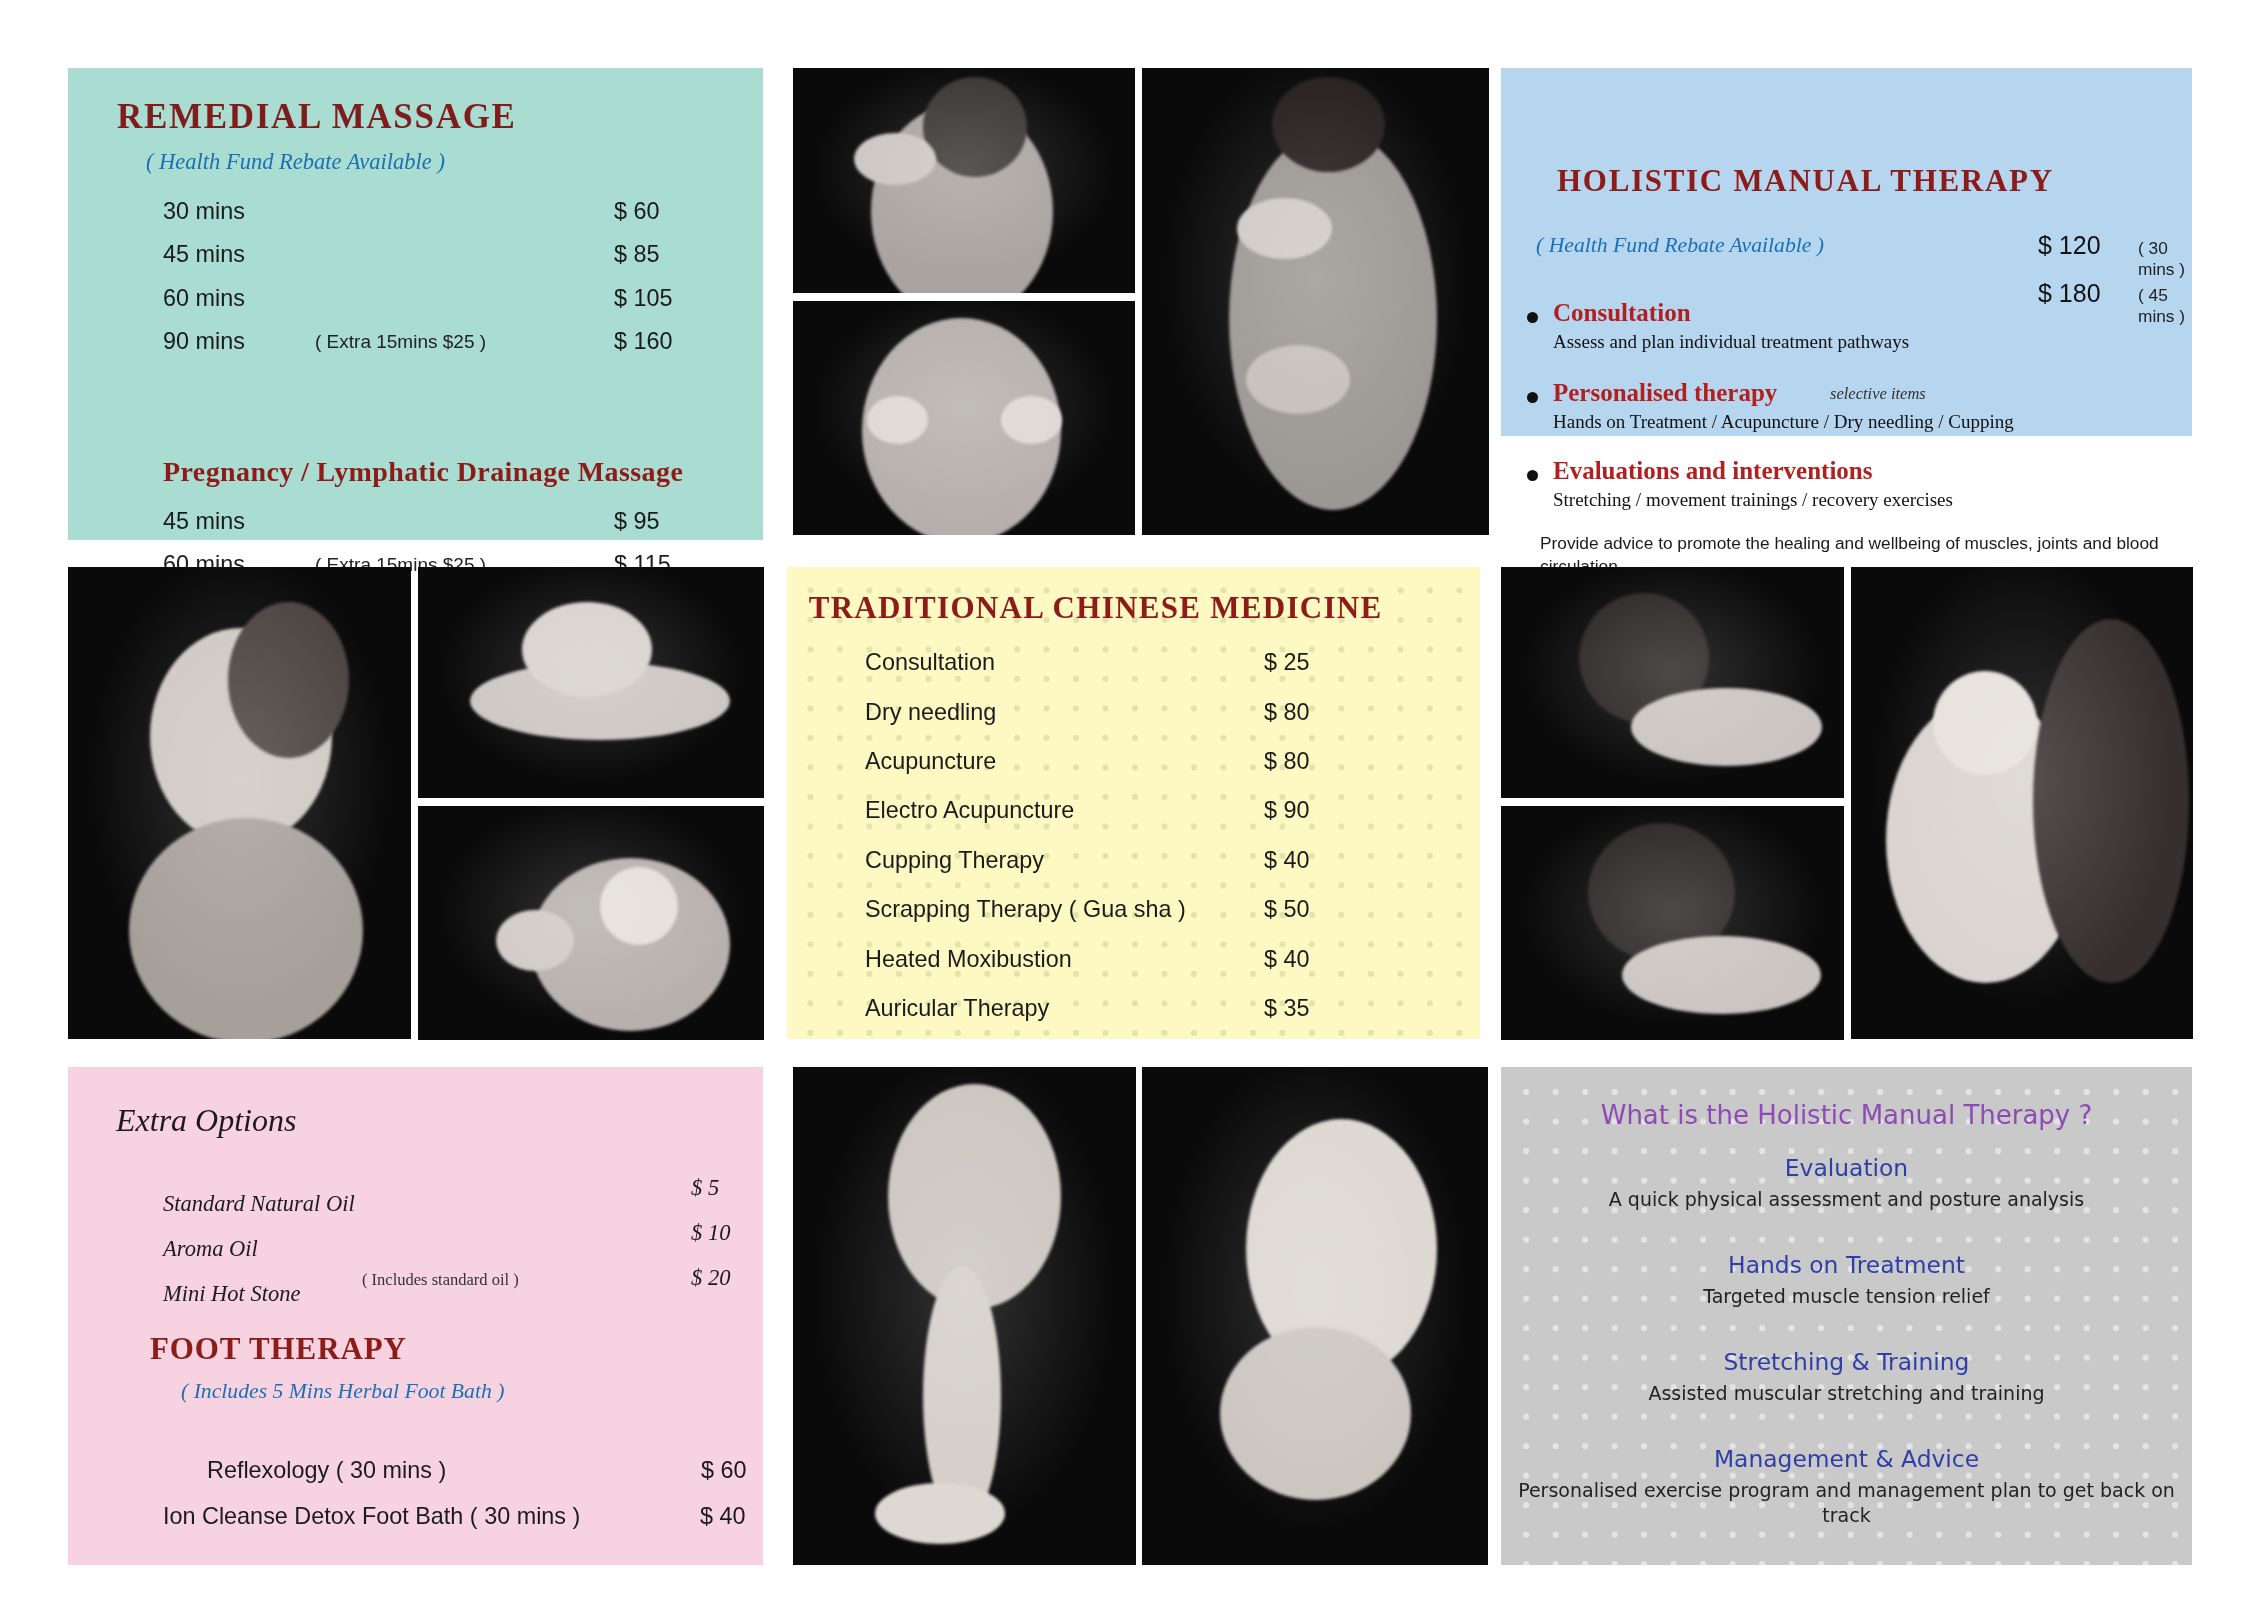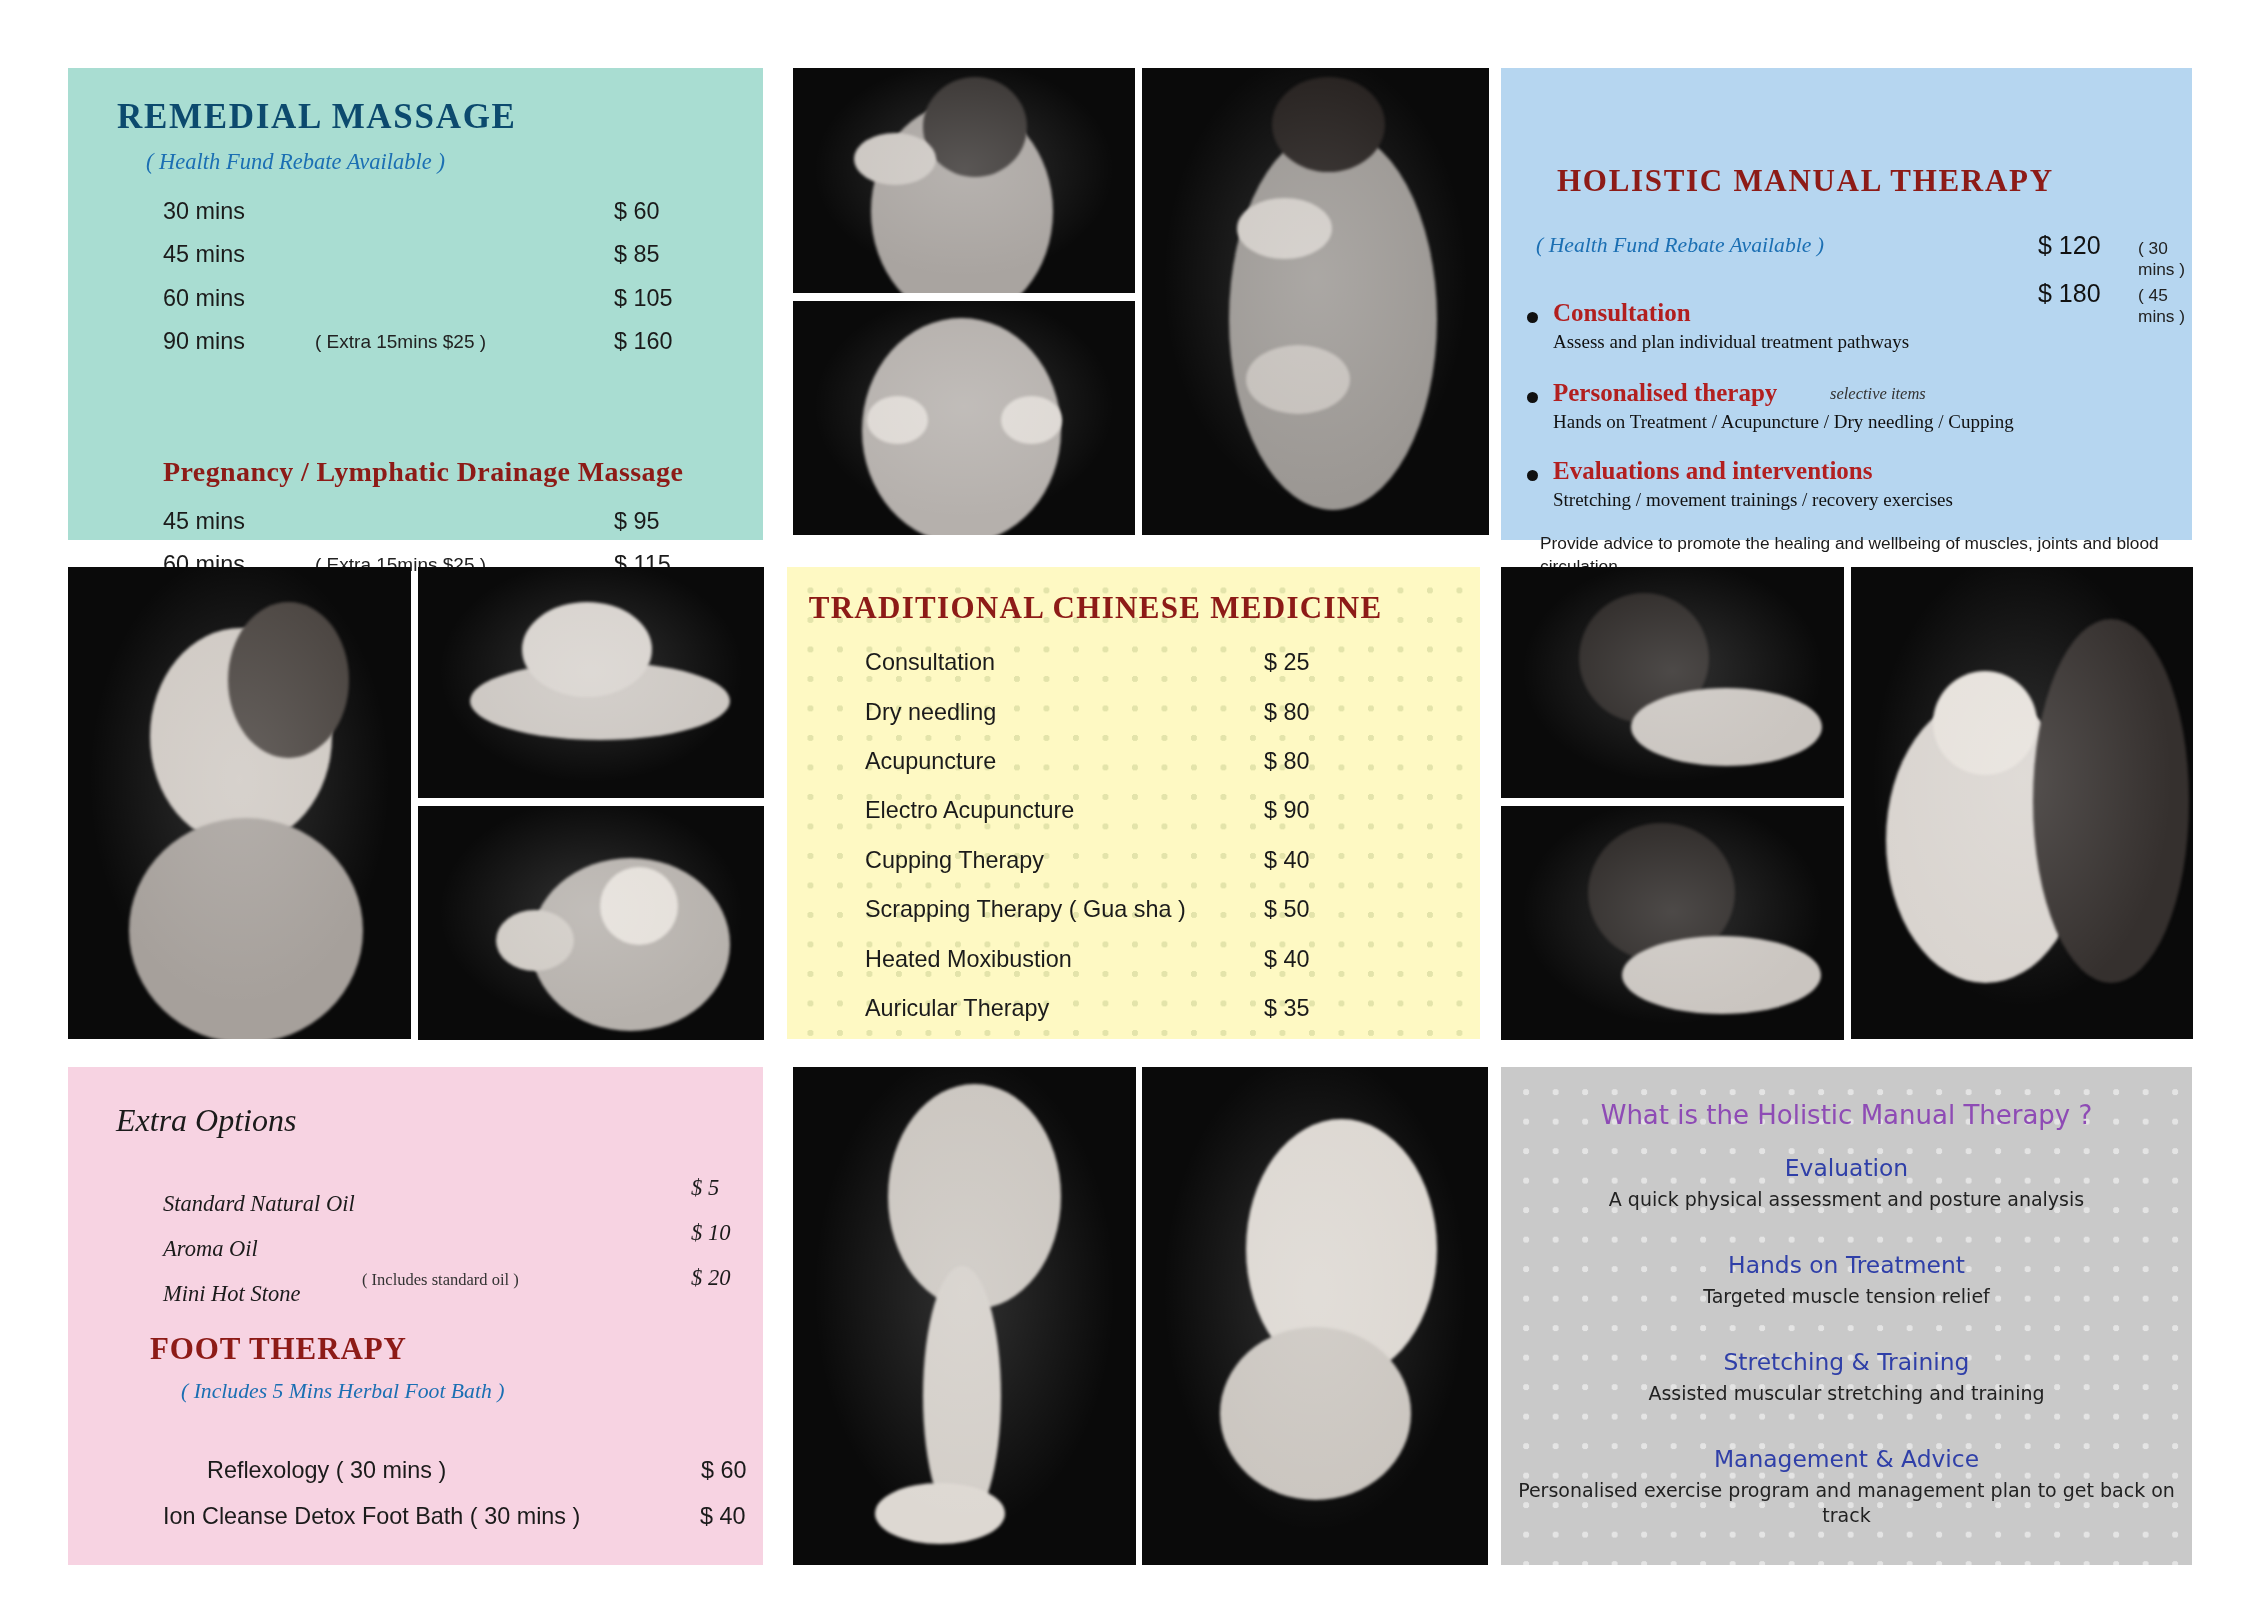--- a/index.html
+++ b/index.html
@@ -11,30 +11,30 @@
   .dots{background-image:radial-gradient(rgba(255,255,255,.55) 2.8px, transparent 2.9px);background-size:29.5px 29.5px;background-position:5.2px 5.2px;}
 
   
   .photo{position:absolute;background:#0a0a0a;overflow:hidden;}
   .photo .ph{position:absolute;inset:0;}
   .ph-fig{position:absolute;background:#b9b5b1;border-radius:50%;filter:blur(1.7px);}
   .vig{position:absolute;inset:0;background:radial-gradient(ellipse at 50% 45%, rgba(255,255,255,.16), rgba(0,0,0,0) 62%);}
 
   
   #remedial{left:68px;top:68px;width:695px;height:472px;background:#a9ddd2;}
-  #remedial .title{position:absolute;left:49px;top:29px;font-family:"Liberation Serif",serif;font-weight:bold;font-size:35px;letter-spacing:1.7px;color:#0c4a6e;}
+  #remedial .title{position:absolute;left:49px;top:29px;font-family:"Liberation Serif",serif;font-weight:bold;font-size:35px;letter-spacing:1.7px;color:#7f1d1d;}
   #remedial .sub{position:absolute;left:78px;top:81px;font-family:"Liberation Serif",serif;font-style:italic;font-size:22.5px;color:#1b6fb3;}
   .row{position:absolute;font-family:"Liberation Sans",sans-serif;font-size:23.4px;color:#1b1b1b;}
   .row .lbl{position:absolute;left:0;top:0;white-space:nowrap;}
   .row .note{position:absolute;left:152px;top:2.6px;font-size:19px;color:#222;white-space:nowrap;text-align:center;}
   .row .price{position:absolute;left:451px;top:0;white-space:nowrap;}
   #remedial .pg{position:absolute;left:95px;top:388px;font-family:"Liberation Serif",serif;font-weight:bold;font-size:28px;color:#8d1b17;letter-spacing:0.4px;white-space:nowrap;}
 
   
-  #holistic{left:1501px;top:68px;width:691px;height:472px;background:#b6d6f0;}
+  #holistic{left:1501px;top:68px;width:691px;height:368px;background:#b6d6f0;}
   #holistic .title{position:absolute;left:56px;top:95px;font-family:"Liberation Serif",serif;font-weight:bold;font-size:31px;letter-spacing:1.7px;color:#8d1b17;}
   #holistic .sub{position:absolute;left:35px;top:165px;font-family:"Liberation Serif",serif;font-style:italic;font-size:21.7px;color:#1b6fb3;}
   #holistic .p1{position:absolute;left:537px;top:163px;font-size:25px;color:#111;}
   #holistic .p1m{position:absolute;left:637px;top:170px;font-size:17.3px;color:#222;}
   #holistic .p2{position:absolute;left:537px;top:211px;font-size:25px;color:#111;}
   #holistic .p2m{position:absolute;left:637px;top:217px;font-size:17.3px;color:#222;}
   .bullet{position:absolute;left:26px;}
   .bullet .dot{position:absolute;left:0;top:9.5px;width:11.3px;height:11.3px;border-radius:50%;background:#111;}
   .bullet .bt{position:absolute;left:26px;top:-3.5px;font-family:"Liberation Serif",serif;font-weight:bold;font-size:25px;color:#b21f1f;white-space:nowrap;}
   .bullet .bn{position:absolute;top:1.7px;font-family:"Liberation Serif",serif;font-style:italic;font-size:16.5px;color:#333;white-space:nowrap;}

